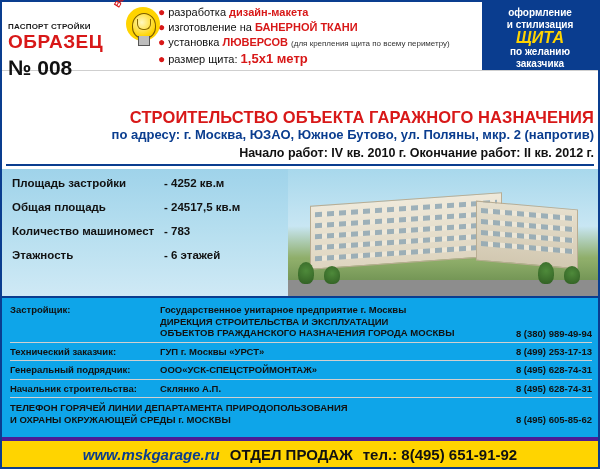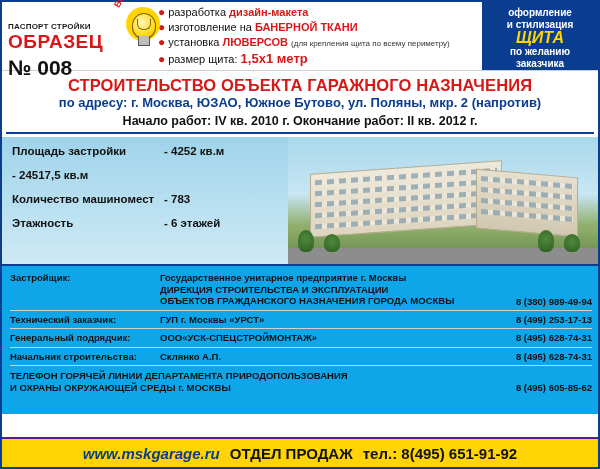--- a/index.html
+++ b/index.html
@@ -132,22 +132,23 @@
   }
   .top-right .shield{
     color:#ffd400;
     font-size:16px;
     line-height:16px;
     font-style:italic;
   }
 
   
   .title-block{
-    text-align:center;
+    text-align:right;
     padding:5px 4px 3px 4px;
+    margin-top:32px;
   }
   .title-1{
     font-size:16.5px;
     font-weight:bold;
     color:#d81818;
     letter-spacing:.1px;
     line-height:18px;
   }
   .title-2{
     font-size:13px;
@@ -285,21 +286,21 @@
   .hotline-txt{flex:1;}
   .hotline-ph{width:108px;text-align:right;}
 
   
   .footer{
     position:absolute;
     left:0;bottom:0;
     width:100%;
     height:30px;
     background:#ffd400;
-    border-top:2px solid #4c1d95;
+    border-top:4px solid #4c1d95;
     display:flex;
     align-items:center;
     justify-content:center;
     gap:10px;
     box-sizing:border-box;
   }
   .site{
     color:#0a3d8f;
     font-size:15px;
     font-weight:bold;
@@ -390,20 +391,21 @@
       <div class="tree" style="left:250px"></div>
       <div class="tree" style="left:276px;height:18px"></div>
     </div>
 
     <div class="params">
       <div class="prow">
         <span class="pl">Площадь застройки</span>
         <span class="pv">- 4252 кв.м</span>
       </div>
       <div class="prow">
+        <span class="pl">Общая площадь</span>
         <span class="pv">- 24517,5 кв.м</span>
       </div>
       <div class="prow">
         <span class="pl">Количество машиномест</span>
         <span class="pv">- 783</span>
       </div>
       <div class="prow">
         <span class="pl">Этажность</span>
         <span class="pv">- 6 этажей</span>
       </div>

